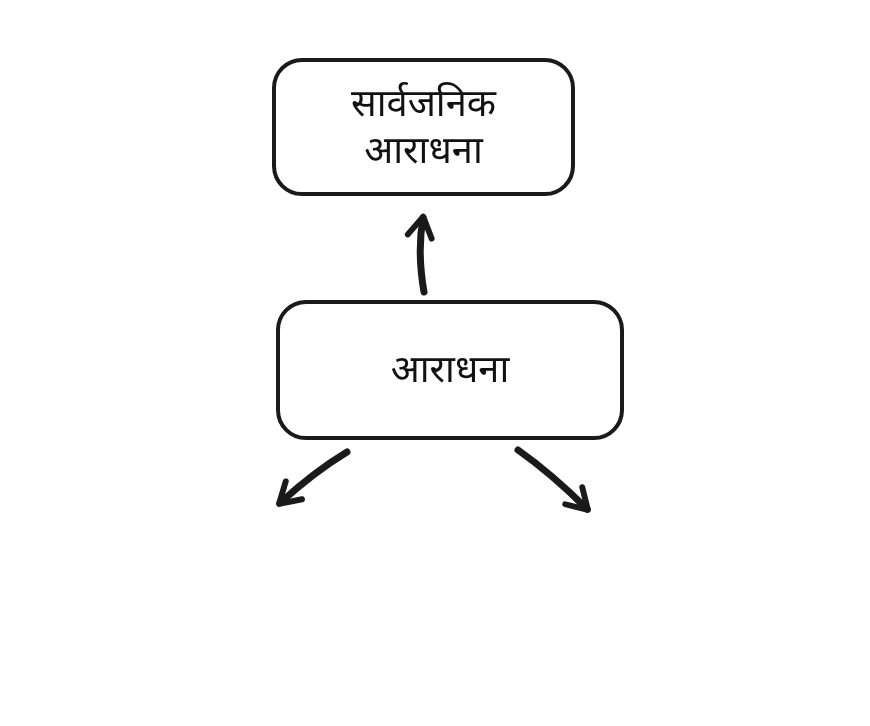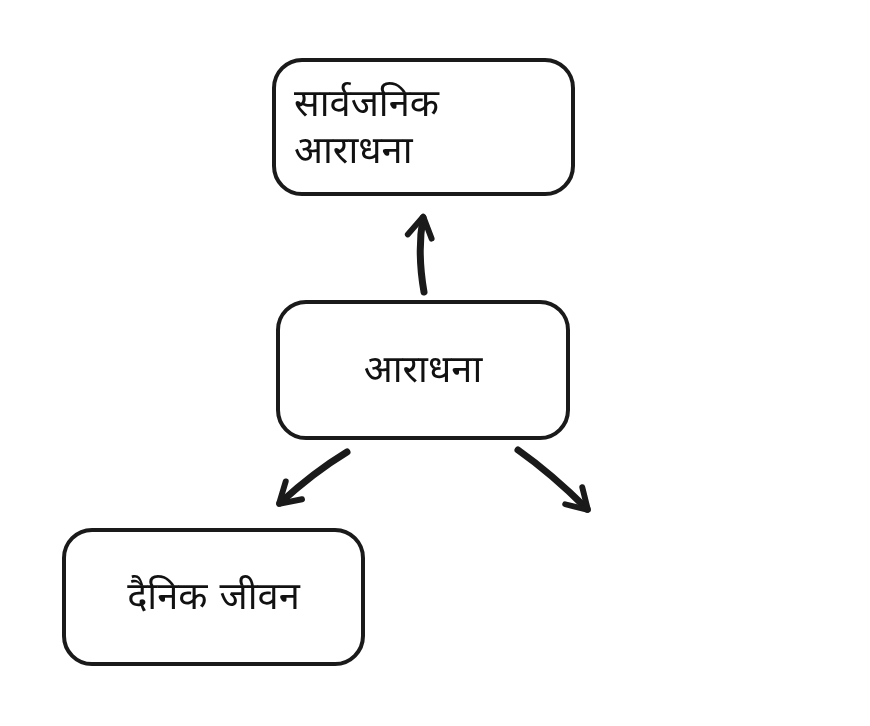--- a/index.html
+++ b/index.html
@@ -17,34 +17,34 @@
   }
   .node {
     position: absolute;
     box-sizing: border-box;
     background: #ffffff;
     border: 4px solid #1a1a1a;
     border-radius: 30px;
     display: flex;
     align-items: center;
     justify-content: center;
-    text-align: left;
+    text-align: center;
     color: #111111;
     font-size: 38px;
     line-height: 1.25;
     font-weight: 500;
     padding: 8px 18px;
   }
   .node-top {
     left: 272px; top: 58px;
     width: 303px; height: 138px;
   }
   .node-center {
     left: 276px; top: 300px;
-    width: 294px; height: 140px;
+    width: 348px; height: 140px;
   }
   .node-bottom-left {
     left: 62px; top: 528px;
     width: 303px; height: 138px;
   }
   .node-bottom-right {
     left: 506px; top: 522px;
     width: 310px; height: 146px;
   }
   .edges-layer {
@@ -72,18 +72,15 @@
   </svg>
 
   <div class="node node-top">
     <span>सार्वजनिक आराधना</span>
   </div>
 
   <div class="node node-center">
     <span>आराधना</span>
   </div>
 
-  <div class="node node-bottom-left">
-    <span>दैनिक जीवन</span>
-  </div>
 
 
 </div>
 
 </body></html>

